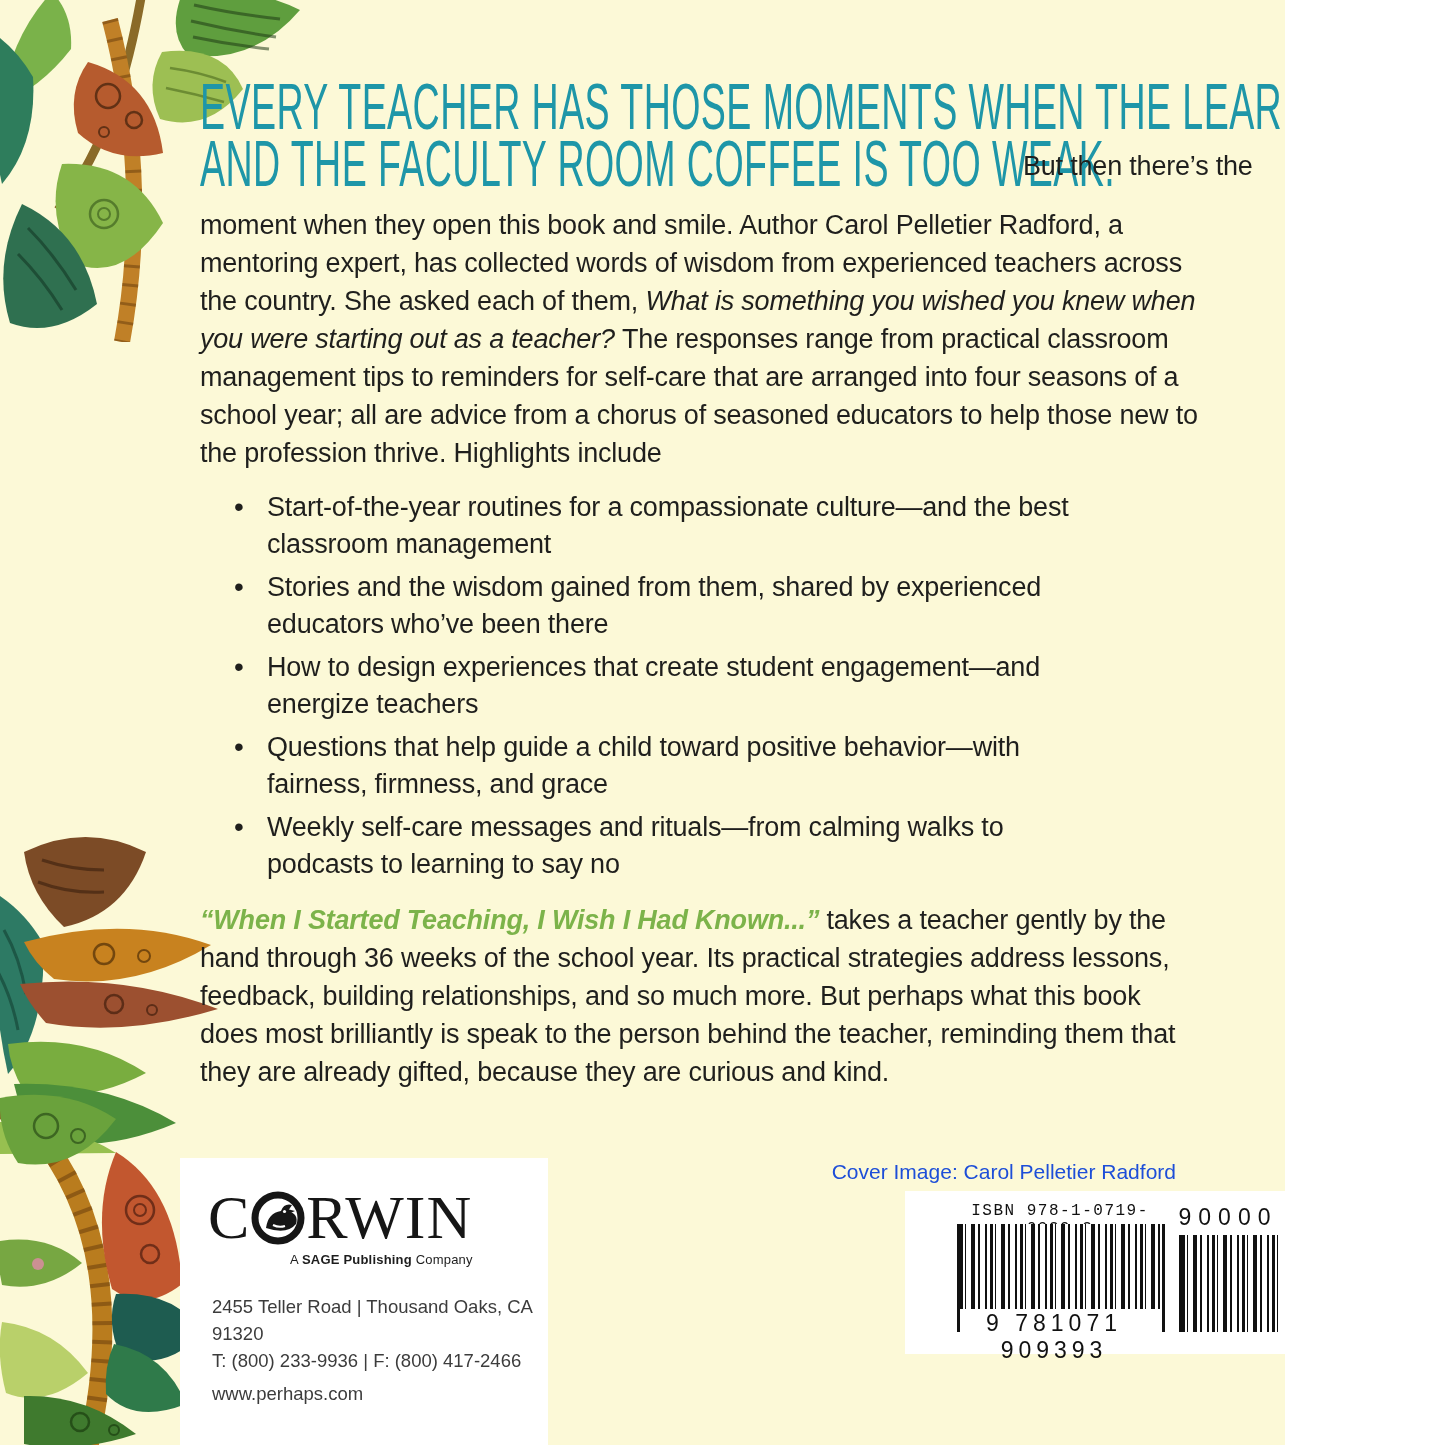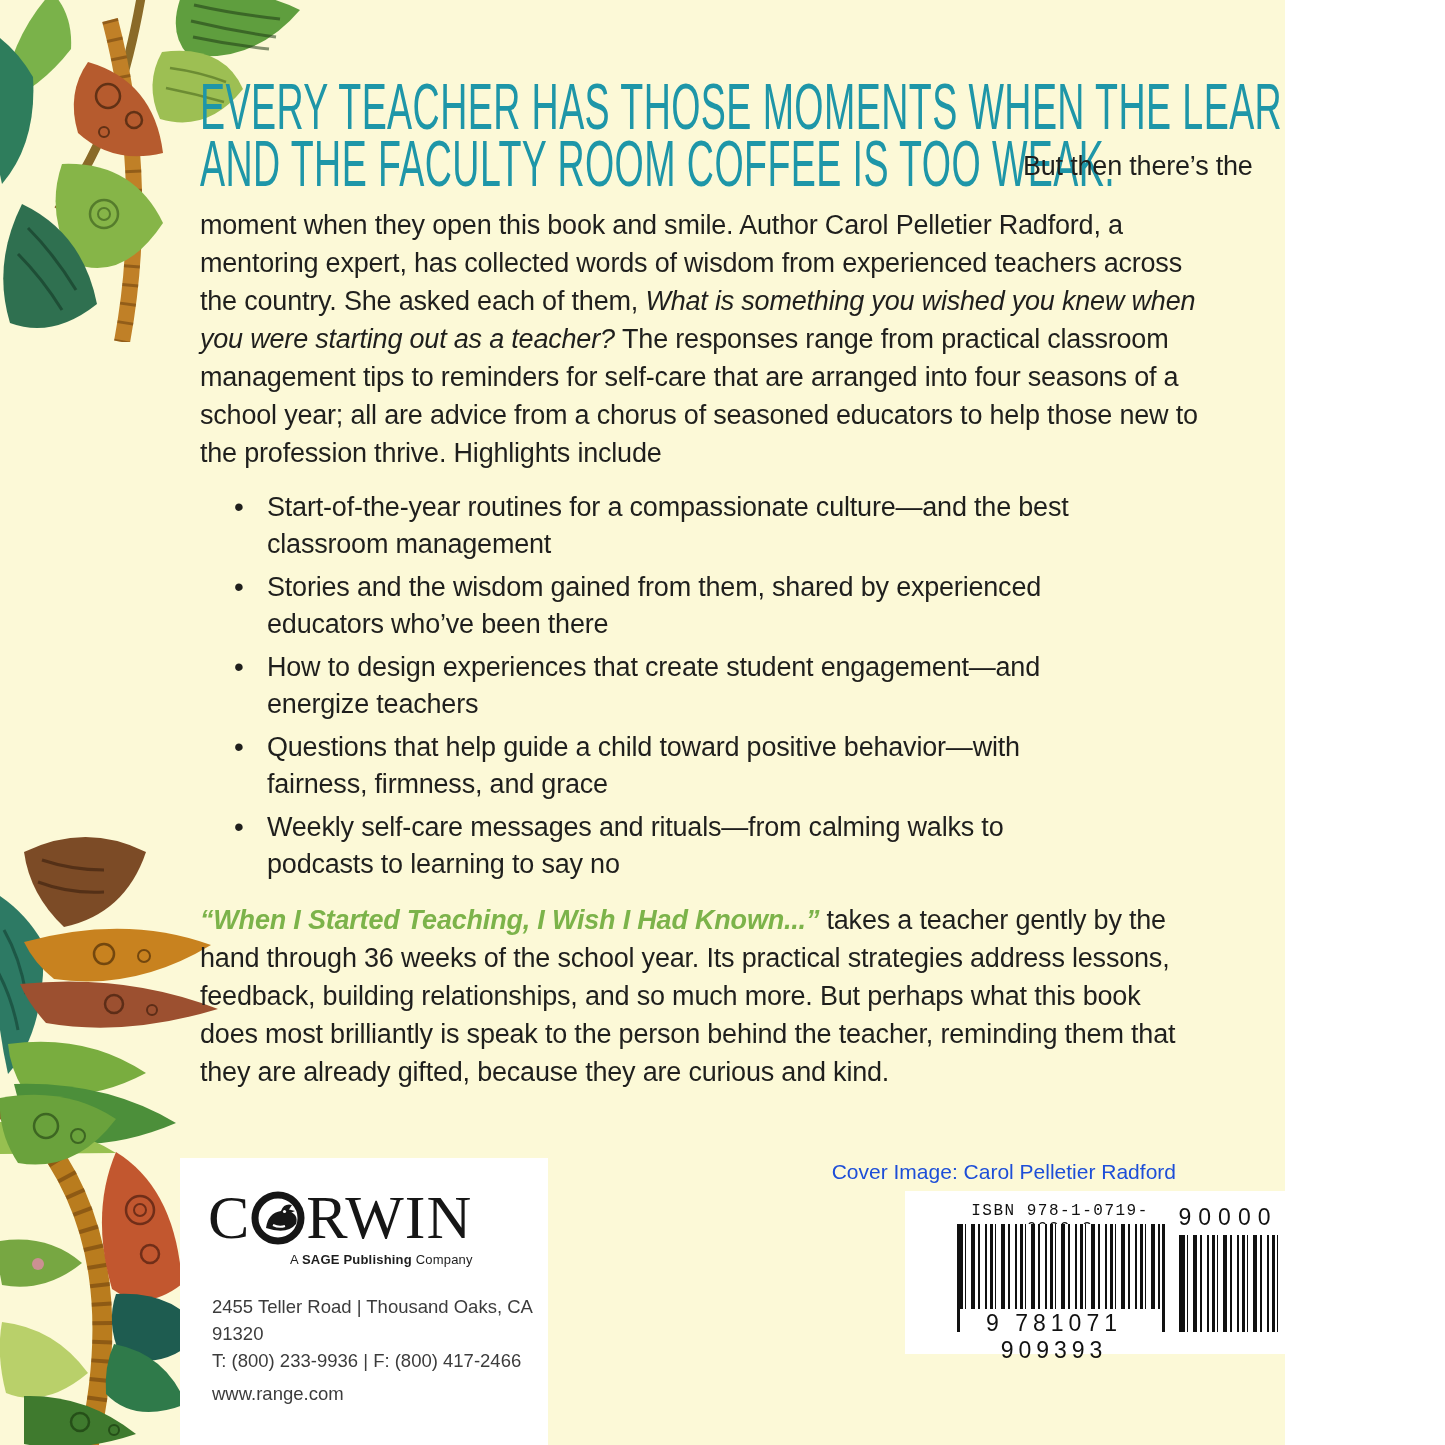--- a/index.html
+++ b/index.html
@@ -195,21 +195,21 @@
         <circle cx="33.5" cy="20.5" r="1.6" fill="#ffffff"></circle>
         <path d="M22 34 q6 3 12 1" stroke="#ffffff" stroke-width="2" fill="none"></path>
       </svg>
       <span class="logo-rest">RWIN</span>
     </div>
     <div class="tagline"><span>A </span><b>SAGE Publishing</b><span> Company</span></div>
     <div class="address">
       <div>2455 Teller Road  |  Thousand Oaks, CA 91320</div>
       <div>T: (800) 233-9936  |  F: (800) 417-2466</div>
     </div>
-    <div class="website">www.range.com</div>
+    <div class="website">www.perhaps.com</div>
   </div>
 
   <div class="barcode-box">
     <div class="isbn-label">ISBN 978-1-0719-0939-3</div>
     <div class="bars main"></div>
     <div class="bc-digits">9 781071 909393</div>
     <div class="supp-digits">90000</div>
     <div class="bars supp"></div>
   </div>
 

